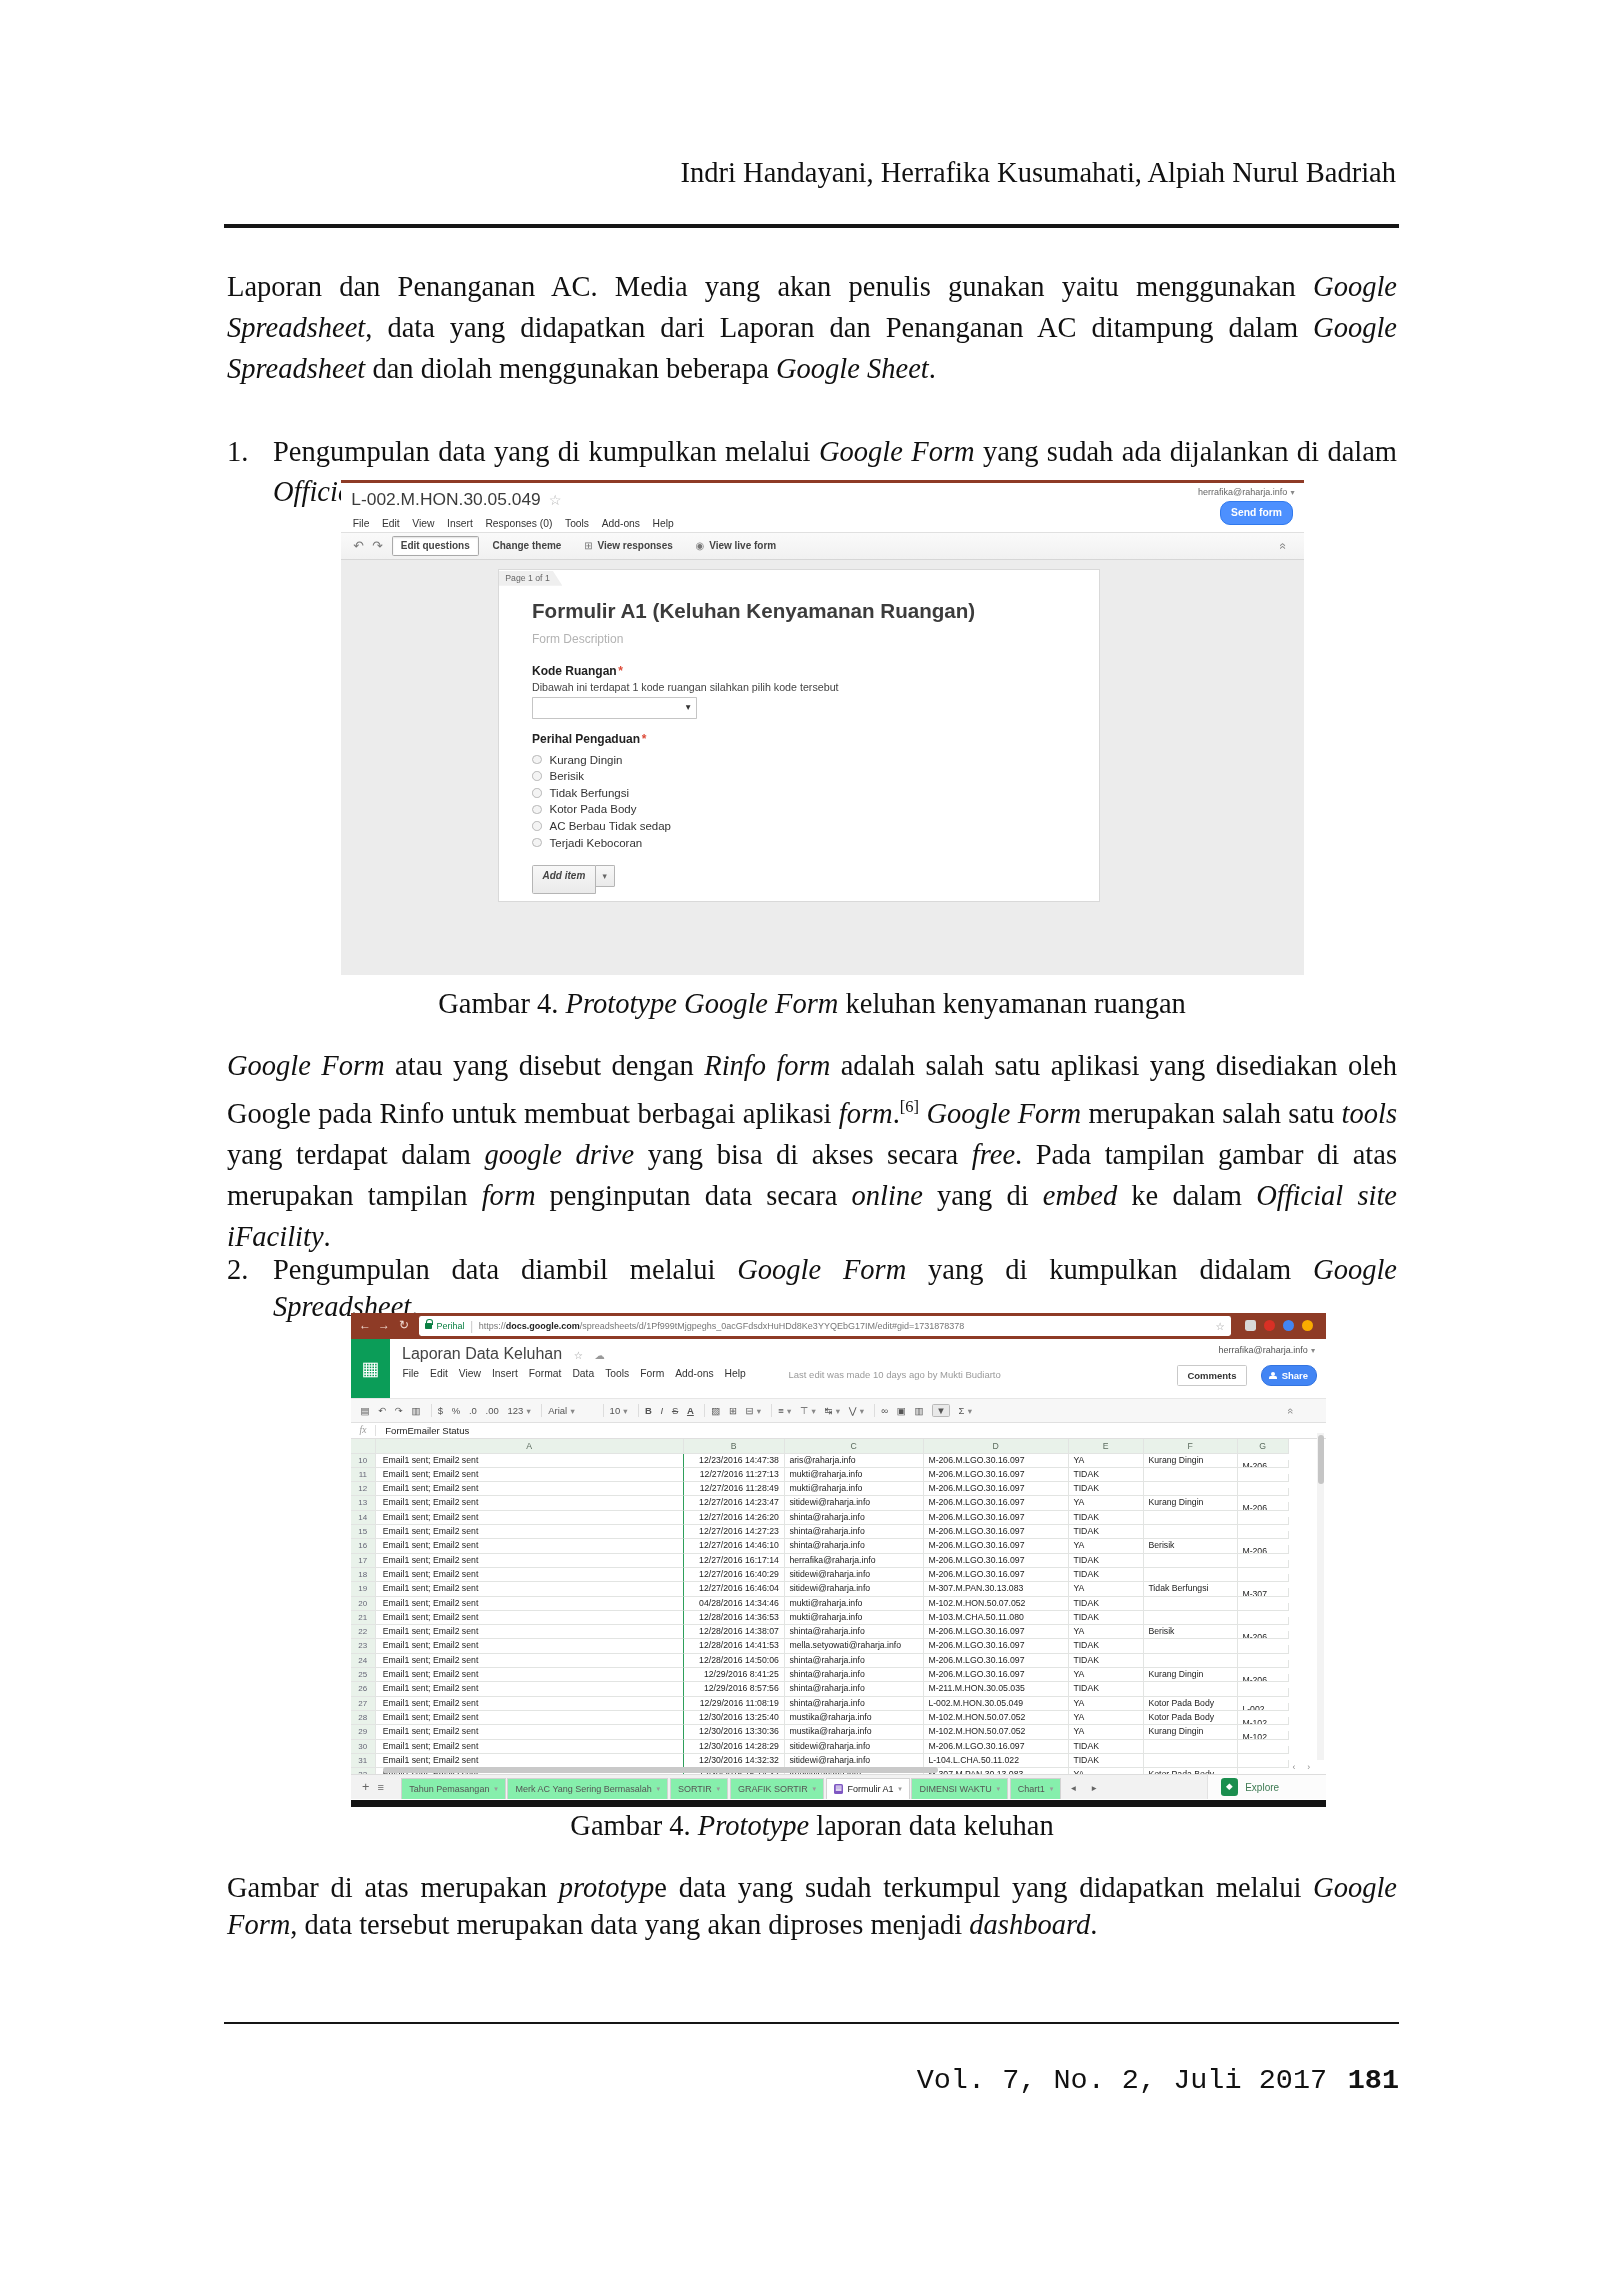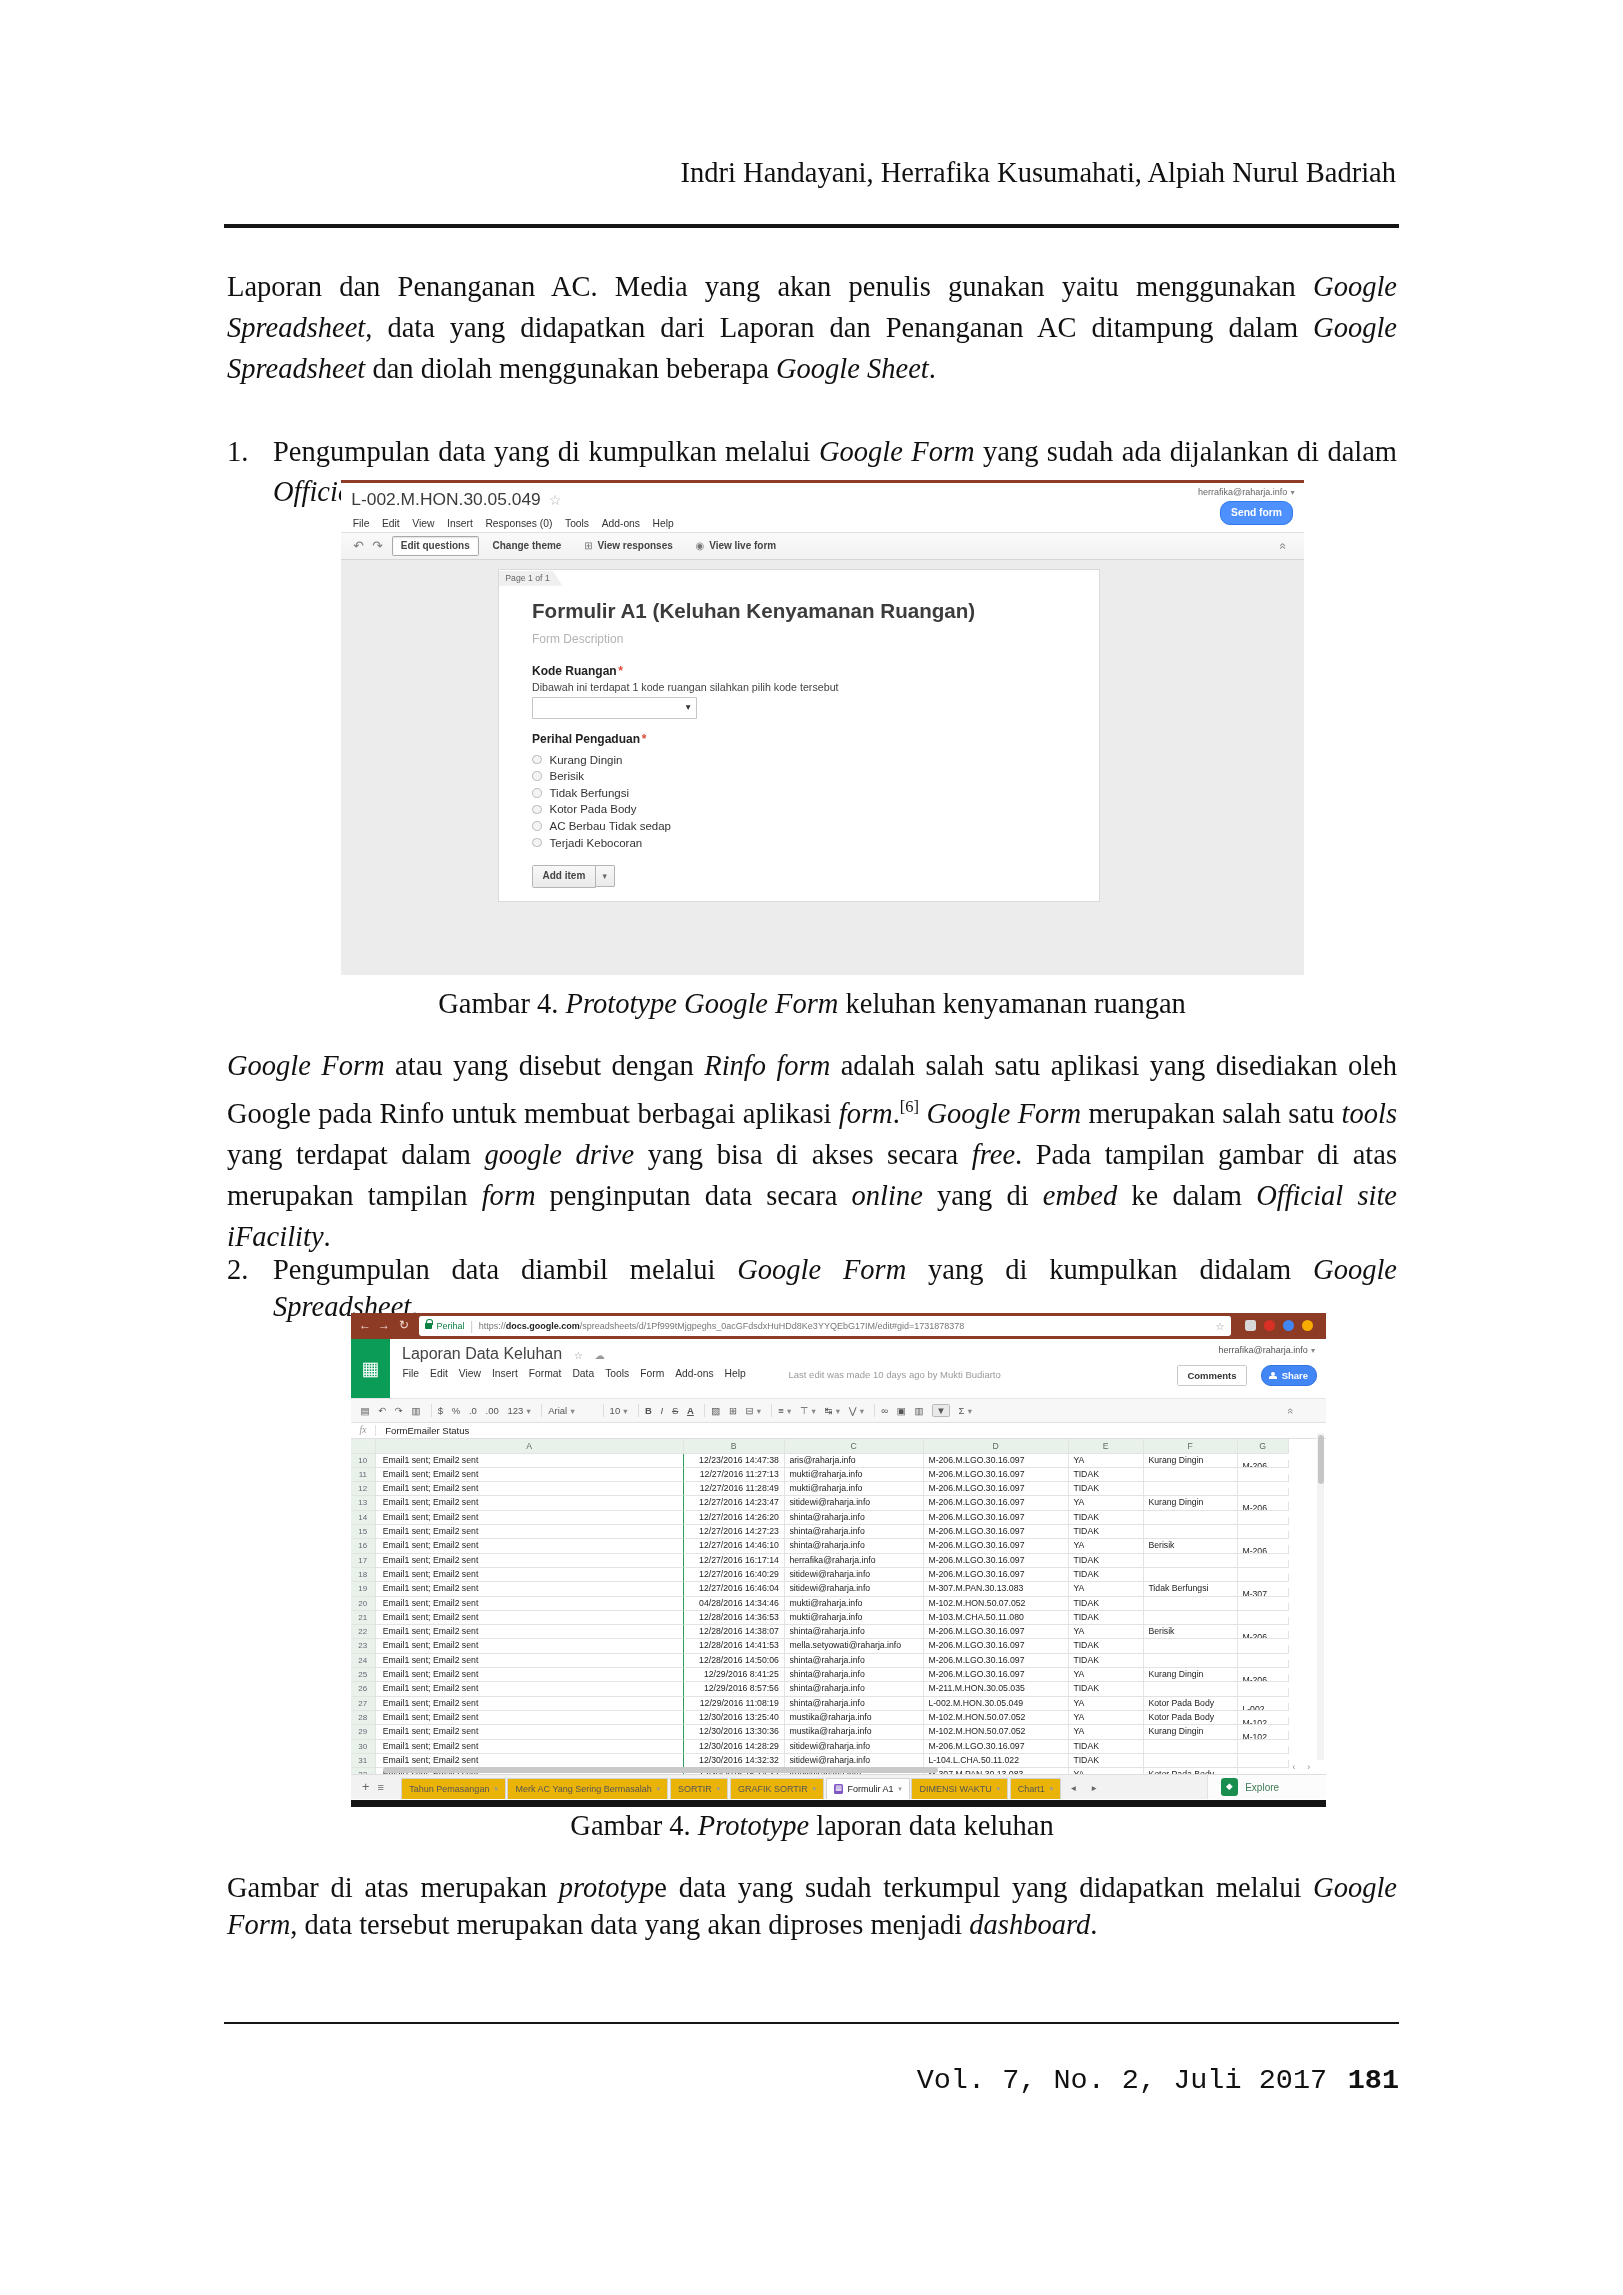--- a/index.html
+++ b/index.html
@@ -57,21 +57,21 @@
   .gf-qlabel { position:absolute; left:33px; font-size:12px; font-weight:bold; color:#222; }
   .gf-req { color:#dd4b39; margin-left:1.6px; }
   .gf-help { position:absolute; left:33px; top:111px; font-size:10.7px; color:#444; }
   .gf-select { position:absolute; left:33px; top:127px; width:165px; height:21.4px; background:#fff; border:0.8px solid #c5c5c5; border-radius:0.8px; }
   .gf-select::after { content:"▾"; position:absolute; right:5.5px; top:3.2px; font-size:9.5px; color:#333; }
   .gf-radios { position:absolute; left:33px; top:181px; }
   .gf-radio-row { display:flex; align-items:center; height:16.6px; }
   .gf-radio { width:9.5px; height:9.5px; border:1.6px solid #b7b7b7; border-radius:50%; background:#f4f4f4; margin-right:8px; flex:none; }
   .gf-radio-label { font-size:11.5px; color:#333; }
   .gf-additem { position:absolute; left:33px; top:295px; display:flex; }
-  .gf-additem .main { height:23px; line-height:20px; padding:0 9.5px; font-size:10px; font-weight:bold; color:#444; background:linear-gradient(#f8f8f8,#eaeaea); border:0.8px solid #b5b5b5; border-radius:1.6px 0 0 1.6px; }
+  .gf-additem .main { height:29px; line-height:20px; padding:0 9.5px; font-size:10px; font-weight:bold; color:#444; background:linear-gradient(#f8f8f8,#eaeaea); border:0.8px solid #b5b5b5; border-radius:1.6px 0 0 1.6px;font-style:italic; }
   .gf-additem .arrow { width:19px; height:21.4px; line-height:20px; text-align:center; color:#666; background:linear-gradient(#f8f8f8,#eaeaea); border:0.8px solid #b5b5b5; border-left:none; border-radius:0 1.6px 1.6px 0; font-size:8.7px; }
 
   
   .sh { position:absolute; left:351px; top:1313px; width:975px; height:494px; overflow:hidden; background:#fff; }
   .sh-browser { position:relative; height:26px; background:#8e3b26; }
   .sh-nav { position:absolute; top:4.8px; color:#f3ded5; font-size:12px; }
   .sh-url { position:absolute; left:68px; right:95px; top:3.2px; height:20px; background:#fff; border-radius:2.4px; display:flex; align-items:center; padding:0 6.3px; overflow:hidden; }
   .lock { width:7.1px; height:6.3px; background:#0b8043; border-radius:0.8px; position:relative; margin-right:4px; flex:none; }
   .lock::before { content:""; position:absolute; left:1.2px; top:-4px; width:4.8px; height:4.8px; border:1.2px solid #0b8043; border-bottom:none; border-radius:3.2px 3.2px 0 0; }
   .sh-secure { color:#0b8043; font-size:9px; margin-right:5.5px; }
@@ -120,21 +120,21 @@
   .c-e { width:75px; }
   .c-f { width:94px; }
   .c-g { width:51px;margin-top:6px; }
   .sh-vscroll { position:absolute; right:1.6px; top:120px; width:7.1px; height:327px; background:#f3f3f3; }
   .sh-vthumb { position:absolute; left:0.8px; top:1.6px; width:5.5px; height:49px; background:#c5c5c5; border-radius:3.2px; }
   .sh-hscroll { position:absolute; left:32px; top:454px; width:555px; height:6.3px; background:#c9c9c9; border-radius:3.2px; }
   .sh-corner-arrows { position:absolute; right:11px; top:449px; font-size:8.7px; color:#888; letter-spacing:4.8px; }
   .sh-tabs { position:absolute; left:0; right:0; top:461px; height:25px; background:#f2f2f2; border-top:0.8px solid #ddd; display:flex; align-items:center; }
   .sh-tab-plus { font-size:12.7px; color:#666; margin:0 8px 0 11px; }
   .sh-tab-burger { font-size:11px; color:#666; margin-right:17.4px; }
-  .stab { height:20.6px; line-height:19px; padding:0 7.1px; font-size:9px; color:#555; background:#eab308; border:0.8px solid #d2d2d2; border-bottom:none; margin-right:1.6px; white-space:nowrap; display:flex; align-items:center; align-self:flex-end; }
+  .stab { height:20.6px; line-height:19px; padding:0 7.1px; font-size:9px; color:#555; background:#86efac; border:0.8px solid #d2d2d2; border-bottom:none; margin-right:1.6px; white-space:nowrap; display:flex; align-items:center; align-self:flex-end; }
   .stab.active { background:#fff; color:#222; }
   .stab::after { content:"▾"; font-size:7.1px; color:#999; margin-left:4.8px; }
   .stab-icon { display:none; width:9.5px; height:9.5px; line-height:9.5px; text-align:center; color:#fff; background:#7e57c2; font-size:7.1px; margin-right:4px; border-radius:1.6px; }
   .stab-icon.show { display:inline-block; }
   .sh-tabnav { font-size:9.5px; color:#666; margin-left:8px; letter-spacing:8px; }
   .sh-explore { position:absolute; right:0; top:0; bottom:0; width:119px; background:#fcfcfc; border-left:0.8px solid #e2e2e2; display:flex; align-items:center; padding-left:12.7px; }
   .sh-explore .eicon { width:17.4px; height:17.4px; border-radius:3.2px; background:#1a8e4e; color:#fff; text-align:center; line-height:17.4px; font-size:8.7px; margin-right:7.1px; }
   .sh-explore .etext { font-size:10px; color:#3d7a52; }
   .sh-blackbar { position:absolute; left:0; right:0; top:487px; height:7.1px; background:#141414; }
 </style>

